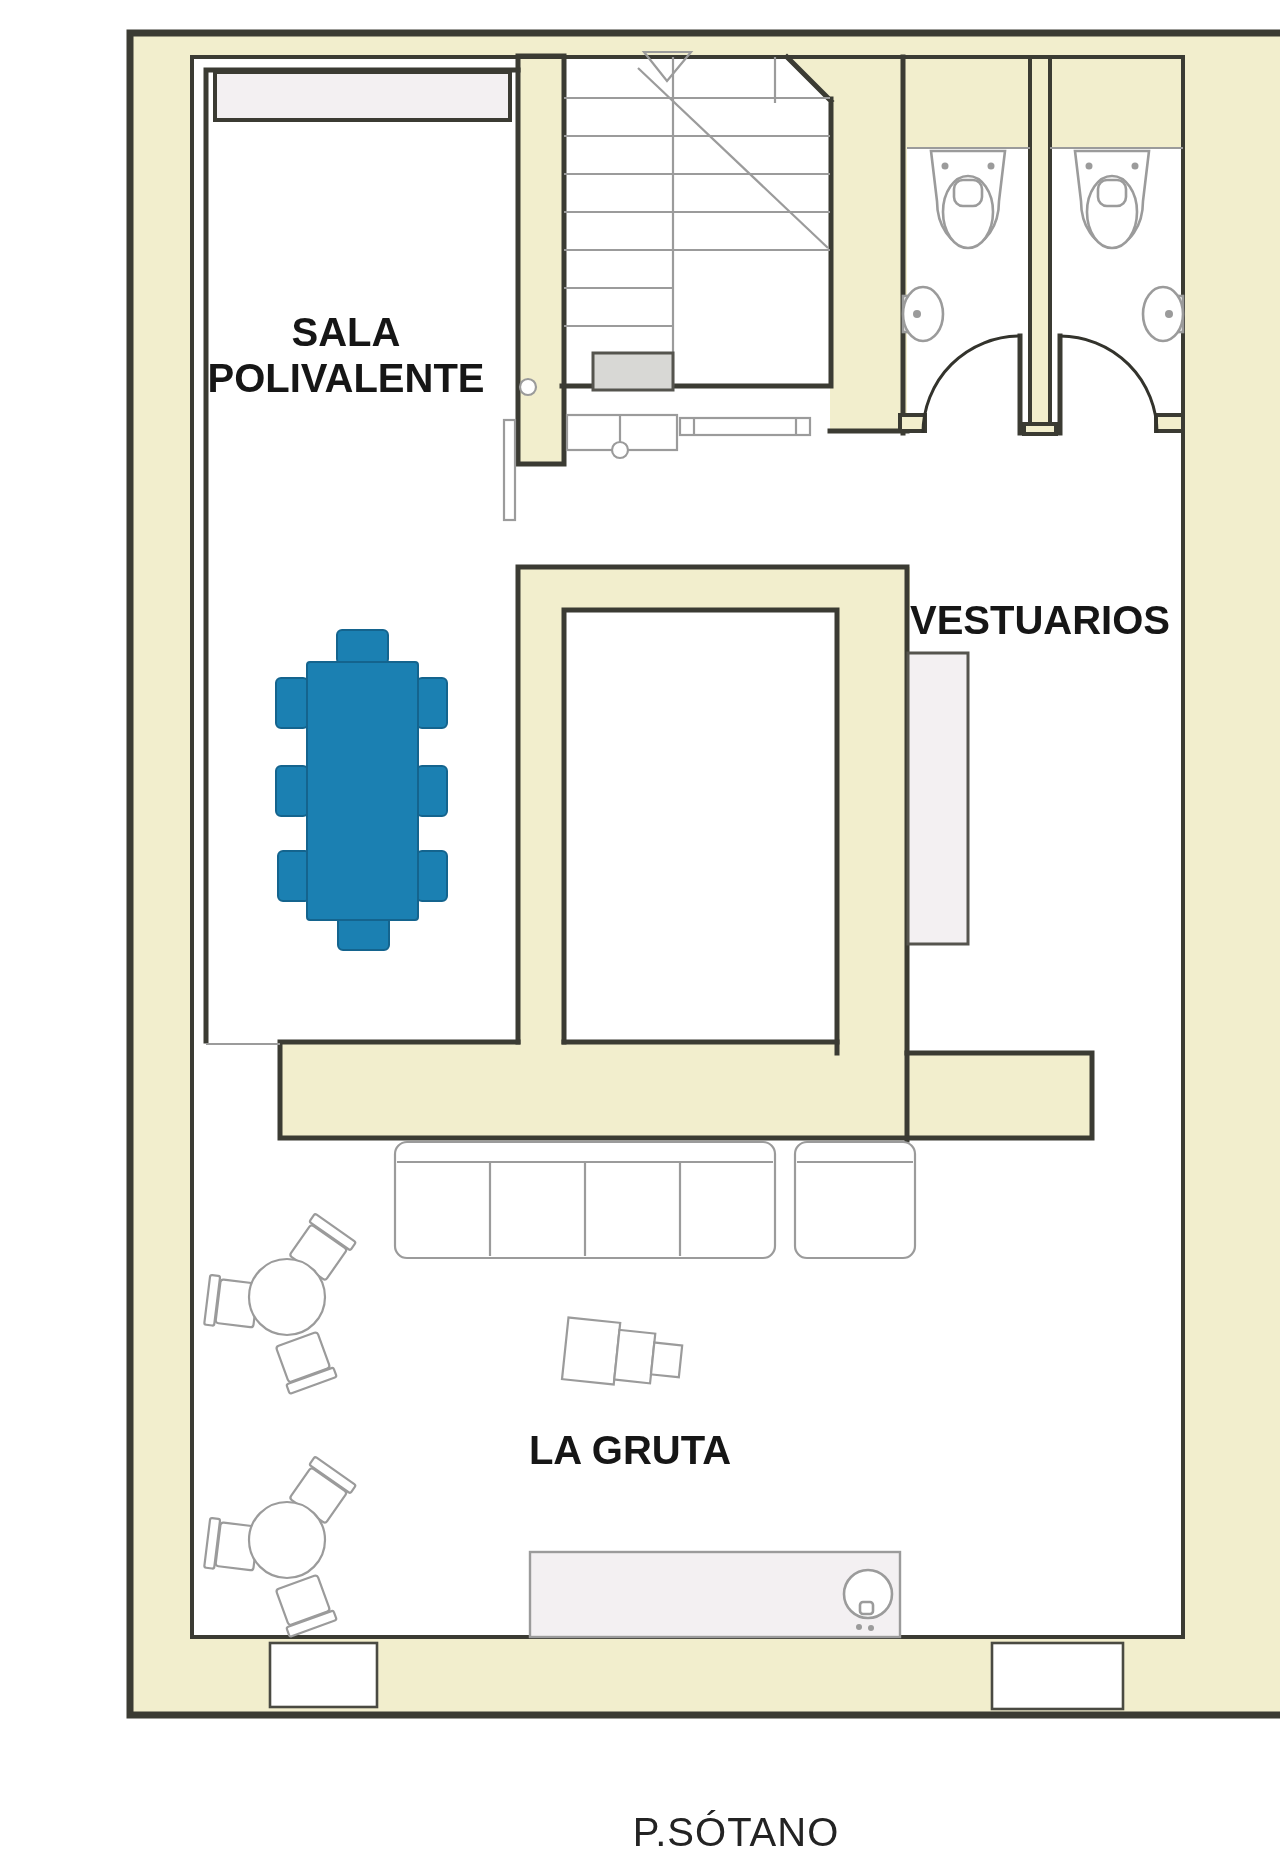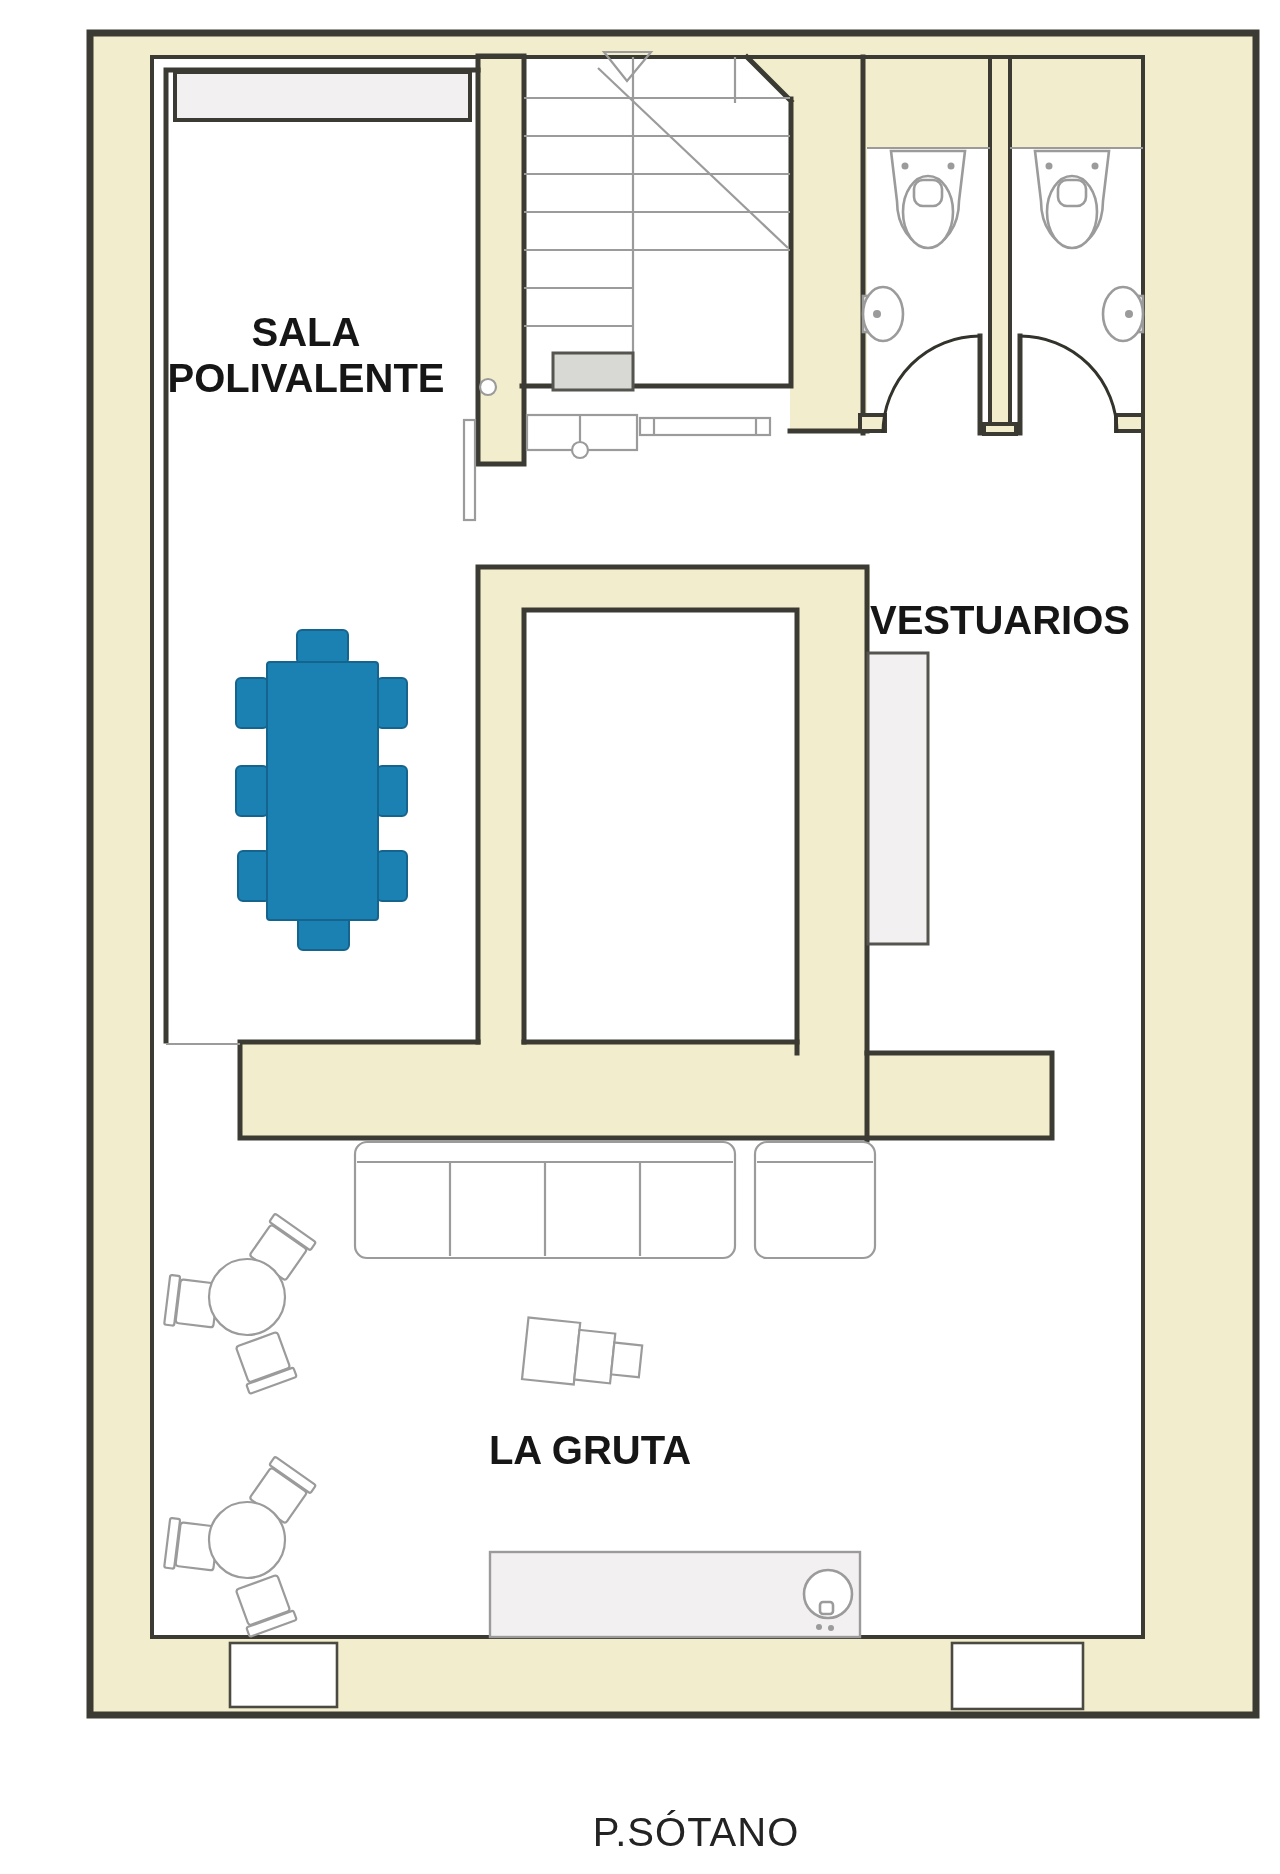--- a/index.html
+++ b/index.html
@@ -1,16 +1,16 @@
 <!DOCTYPE html>
 <html style="--background: #ffffff; --wall: #f2eecd; --line: #3b3b33; --thin: #9b9b9b; --accent: #1b80b2; --accent_dark: #14648e; --fixture: #f3f0f2; --stairfill: #d8d8d5;"><head>
 <meta charset="utf-8">
 <style>
   html,body{margin:0;padding:0;background:#fff;}
-  #canvas{position:relative;width:1032px;height:1874px;background:var(--background,#fff);font-family:"Liberation Sans",sans-serif;}
+  #canvas{position:relative;width:1032px;height:1874px;background:var(--background,#fff);font-family:"Liberation Sans",sans-serif;margin-left:40px;}
   svg{position:absolute;left:0;top:0;}
   .wallfill{fill:var(--wall);stroke:none;}
   .outline{fill:none;stroke:var(--line);stroke-width:5;stroke-linecap:square;}
   .outline-heavy{fill:none;stroke:var(--line);stroke-width:7;}
   .outline-thin{fill:none;stroke:var(--line);stroke-width:4;}
   .wall-stroked{fill:var(--wall);stroke:var(--line);stroke-width:4;}
   .thin{fill:none;stroke:var(--thin);stroke-width:2.2;}
   .thin-white{fill:#ffffff;stroke:var(--thin);stroke-width:2.2;}
   .fixture{fill:var(--fixture);stroke:#55544e;stroke-width:3;}
   .fixture-lt{fill:var(--fixture);stroke:var(--thin);stroke-width:2.4;}

